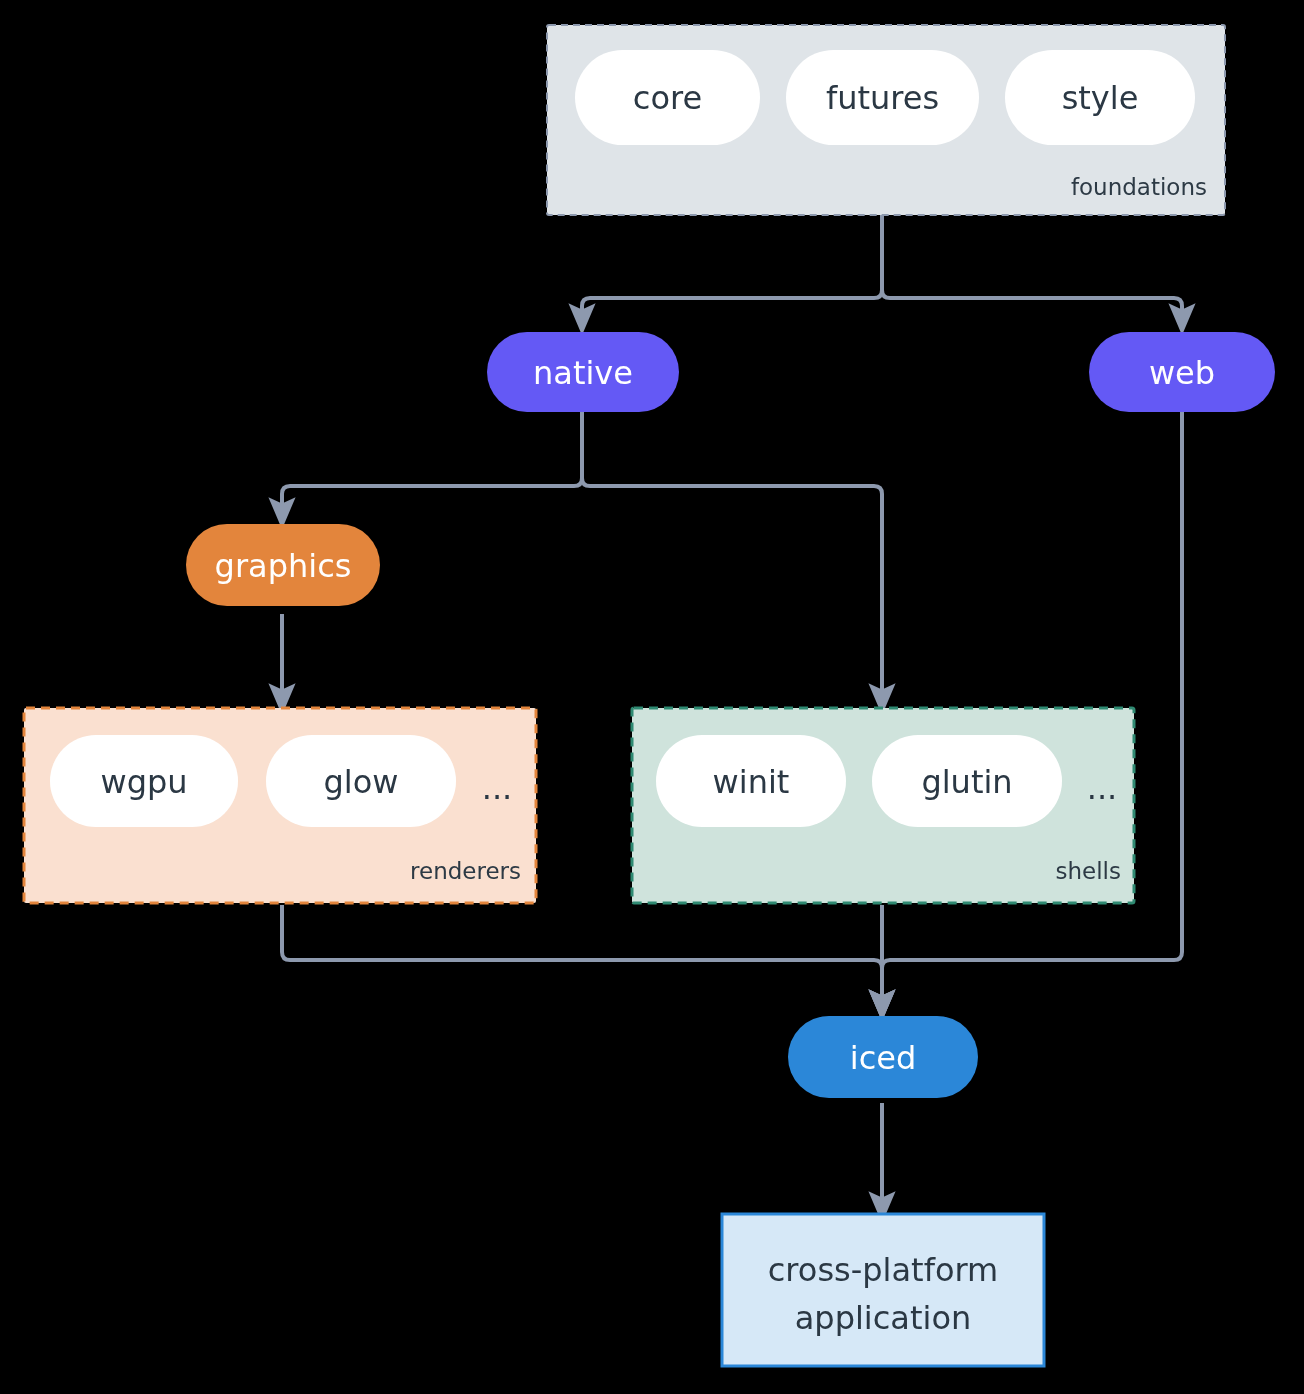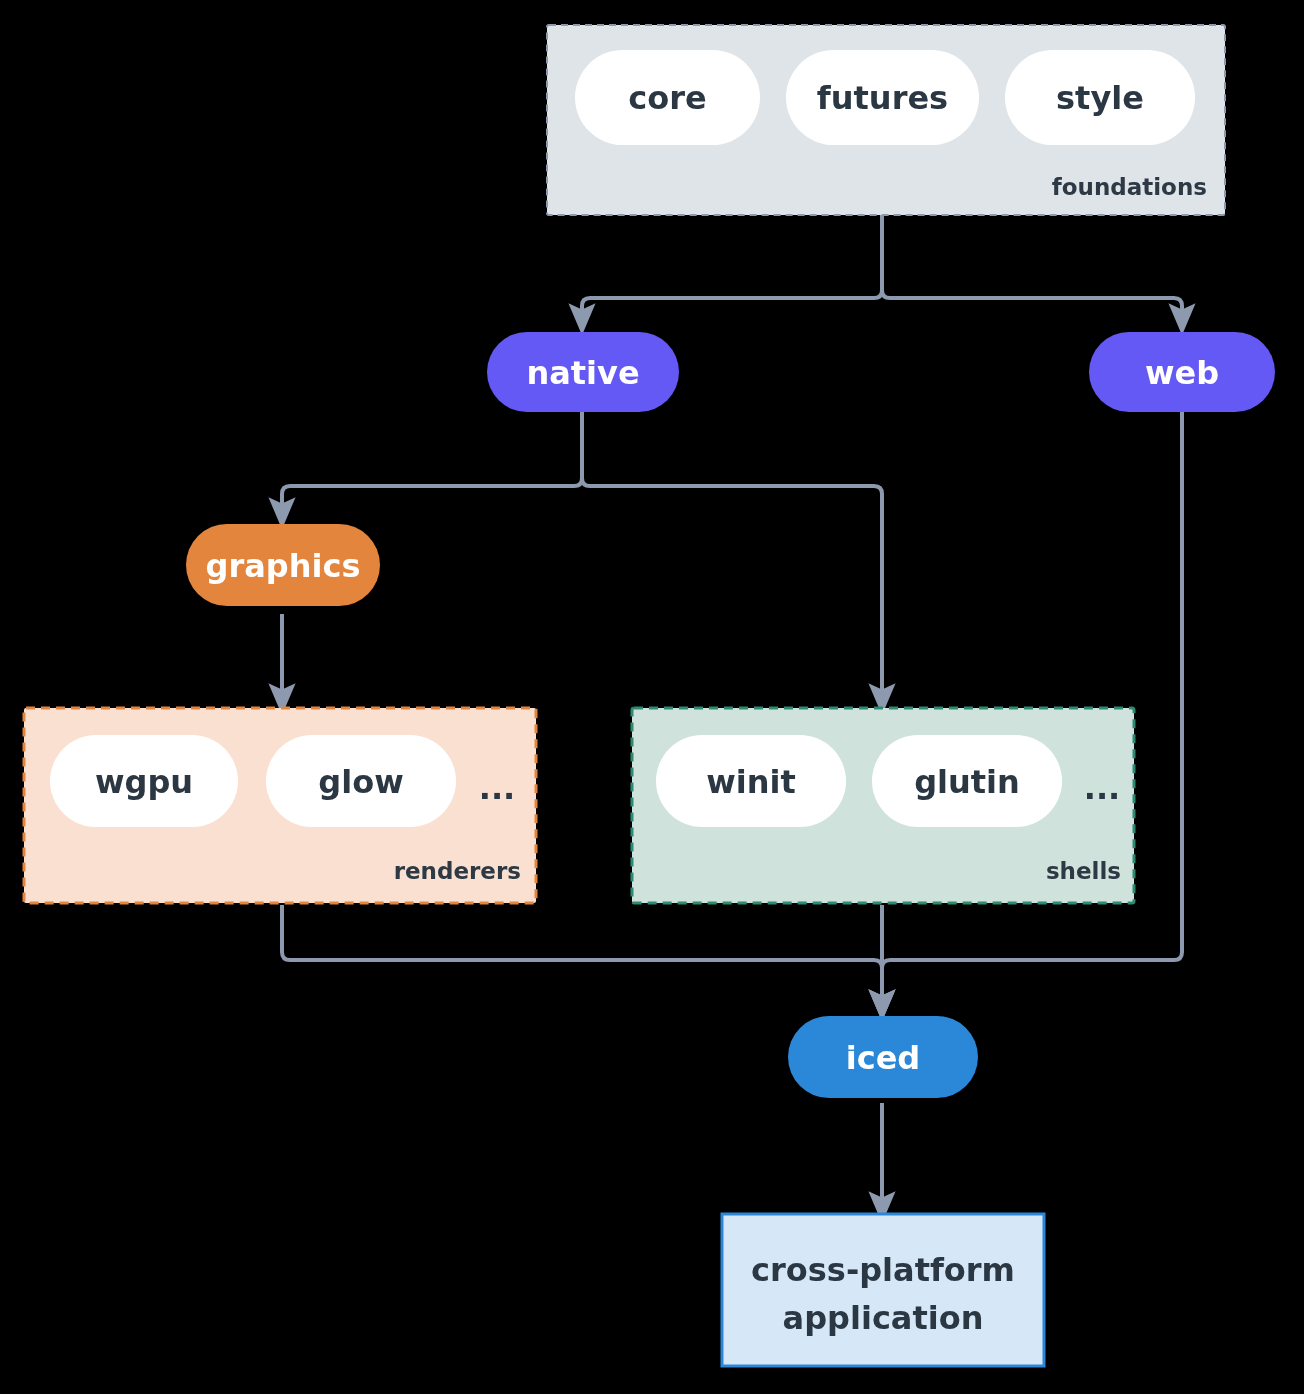--- a/index.html
+++ b/index.html
@@ -7,21 +7,20 @@
     padding: 0;
     background: #000000;
   }
   #canvas {
     position: relative;
     width: 1304px;
     height: 1394px;
     background: #000000;
     overflow: hidden;
     font-family: "DejaVu Sans", sans-serif;
-    font-weight: bold;
   }
   svg#diagram {
     position: absolute;
     left: 0;
     top: 0;
     width: 1304px;
     height: 1394px;
     display: block;
   }
   .grp-label {

